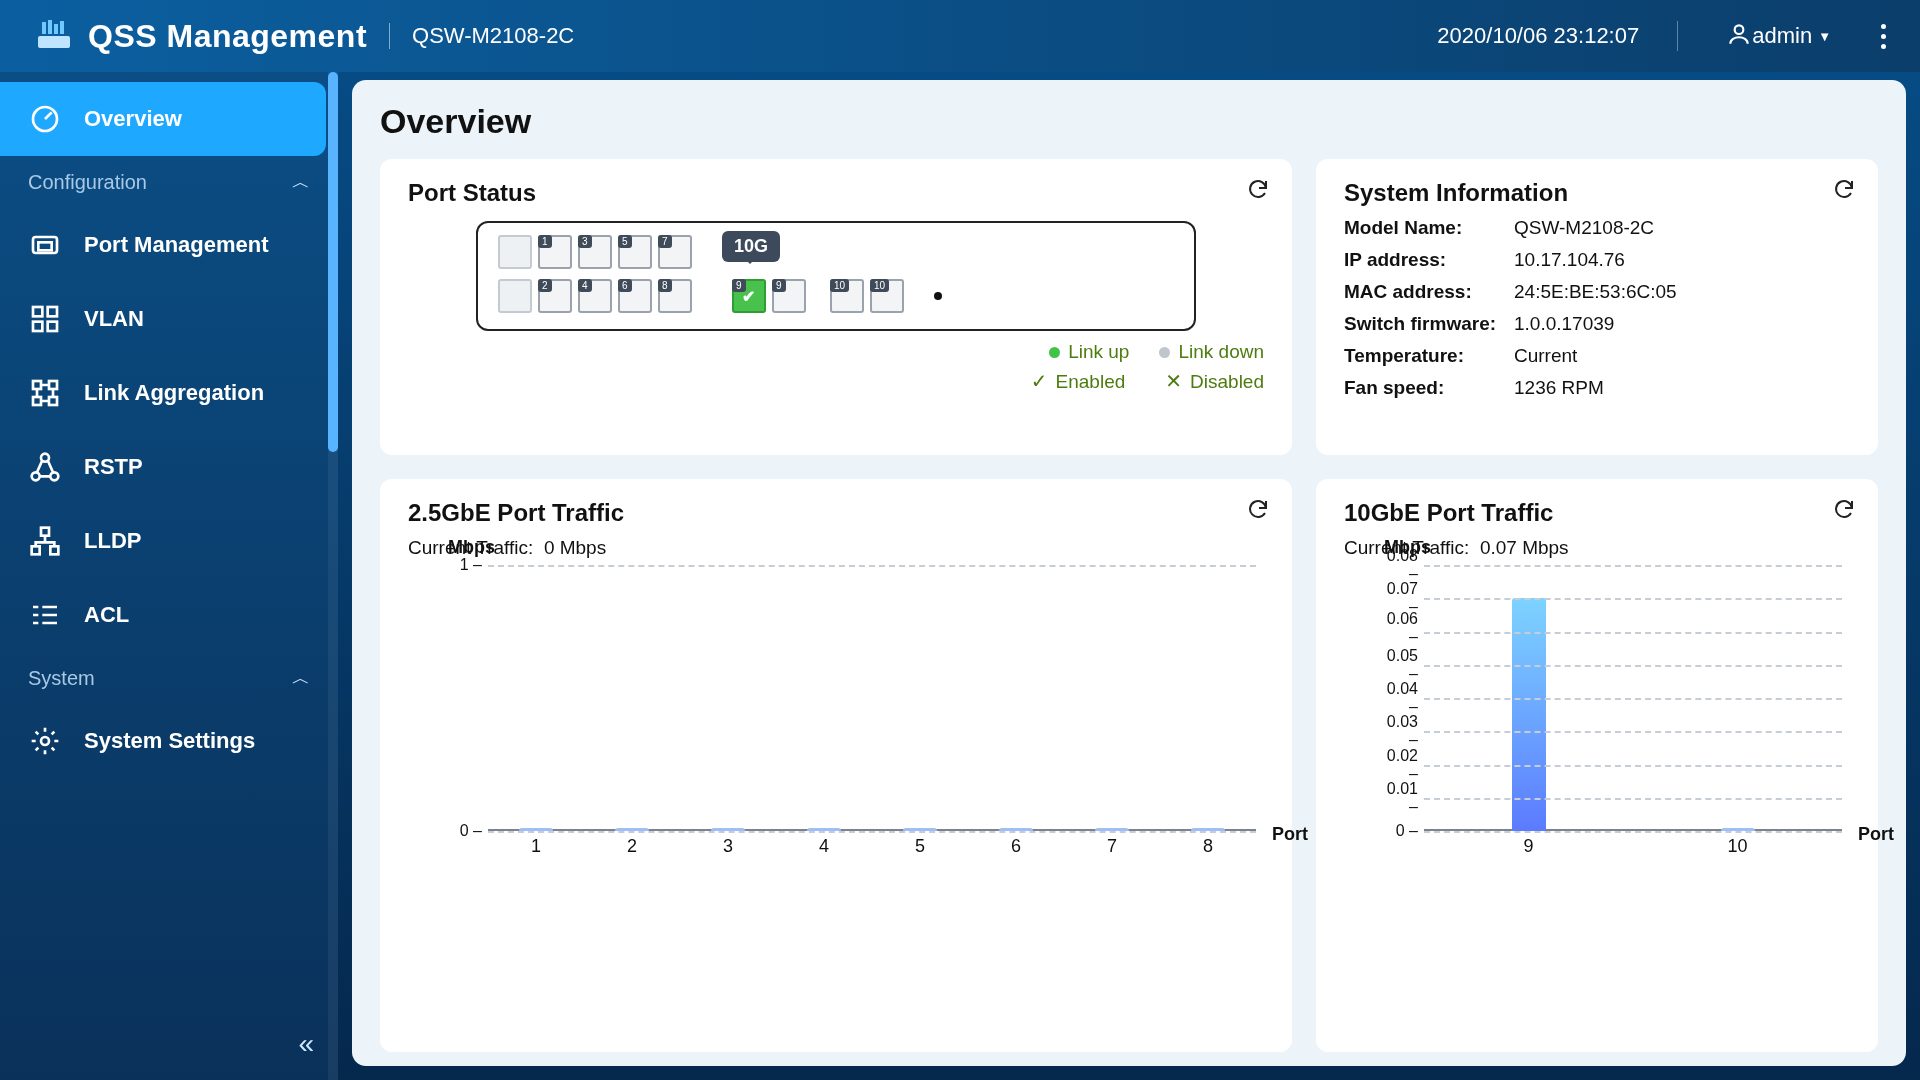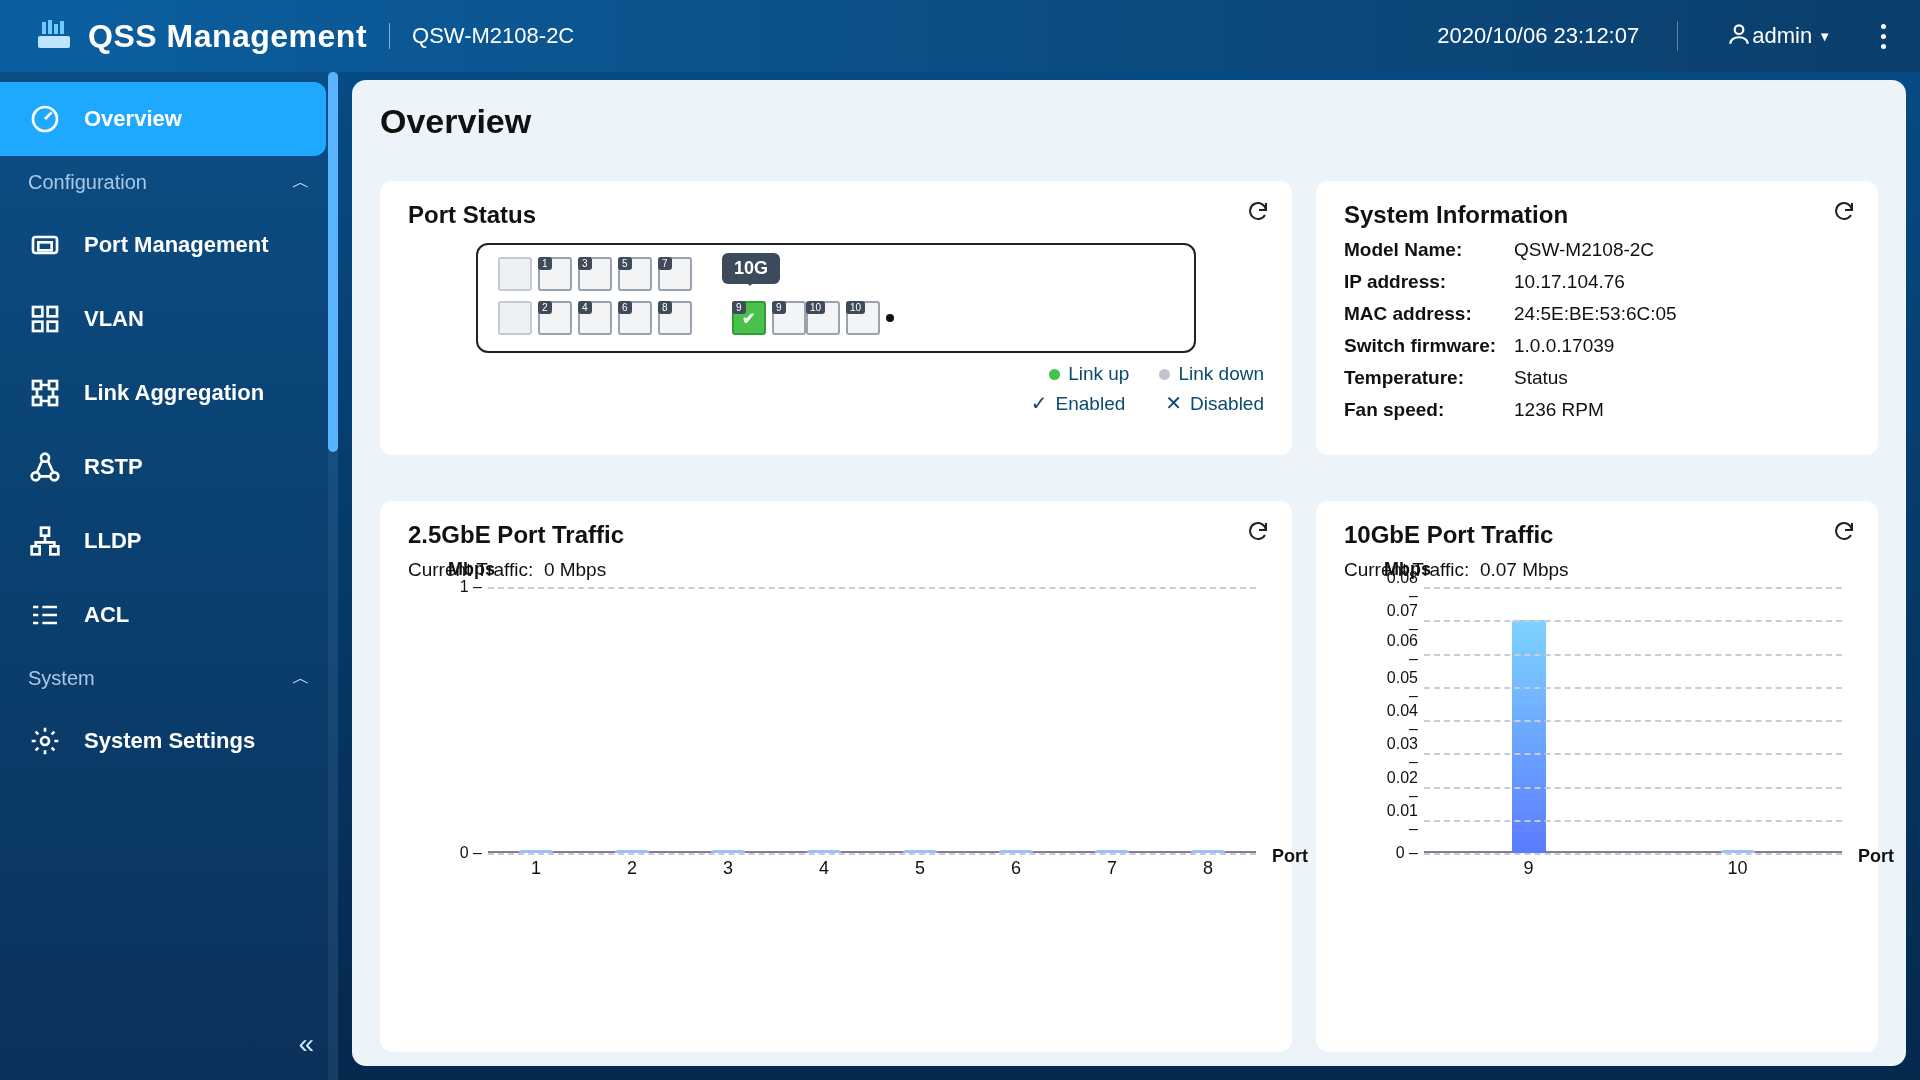--- a/index.html
+++ b/index.html
@@ -35,42 +35,42 @@
 .chev { font-size:18px; color:#cfe6ff;}
 .nav-icon{ width:34px; height:34px; display:flex; align-items:center; justify-content:center;}
 .nav-icon svg{ width:32px; height:32px; stroke:#fff; fill:none; stroke-width:2;}
 .collapse-btn{ position:absolute; bottom:20px; right:24px; font-size:28px; color:#cfe6ff; cursor:pointer;}
 
 .main { flex:1; padding:8px 14px 14px 14px; background:linear-gradient(#064b84,#05284d); overflow:hidden;}
 .page{ background:#ecf4fa; border-radius:14px; height:100%; padding:22px 28px 14px 28px; display:flex; flex-direction:column; gap:18px; color:#111;}
 .page-title{ font-size:34px; font-weight:900; }
 
 .grid{ display:grid; grid-template-columns: 912px 1fr; grid-template-rows: 296px 1fr; gap:24px; flex:1; min-height:0;}
-.card{ background:#fff; border-radius:12px; padding:20px 28px; position:relative;margin-top:22px;}
+.card{ background:#fff; border-radius:12px; padding:20px 28px; position:relative;}
 .card-title{ font-size:24px; font-weight:800; margin-bottom:10px;}
 .refresh{ position:absolute; top:18px; right:22px; cursor:pointer;}
 .refresh svg{ width:24px; height:24px; stroke:#222; fill:none; stroke-width:2;}
 
 
 .switch-box{ margin:14px auto 4px; width:720px; border:2px solid #222; border-radius:12px; padding:12px 20px 16px 20px; display:flex; align-items:flex-end; gap:40px;}
 .port-col{ display:flex; flex-direction:column; gap:10px;}
 .port-row{ display:flex; gap:6px;}
 .port{ width:34px; height:34px; border:2px solid #9aa3ad; background:#f2f4f6; position:relative; border-radius:3px;}
 .port.sfp{ width:34px; }
 .port .num{ position:absolute; top:-2px; left:-2px; background:#404b5a; color:#fff; font-size:10px; padding:0 4px; border-radius:3px; line-height:13px;}
 .port.up{ background:#49c24d; border-color:#2e9e31;}
 .port.up::after{ content:"✔"; color:#fff; position:absolute; top:6px; left:8px; font-size:16px; font-weight:bold;}
 .dummy{ width:34px; height:34px; border:2px solid #c4cad1; background:#eef1f3; border-radius:3px;}
 .speed-badge{ position:absolute; top:-48px; left:-10px; background:#3d4a5c; color:#fff; padding:5px 12px; border-radius:6px; font-size:18px; font-weight:700;}
 .speed-badge::after{ content:""; position:absolute; bottom:-8px; left:22px; border:6px solid transparent; border-top-color:#3d4a5c;}
 .port-wrap{ position:relative;}
 .black-dot{ width:8px;height:8px;background:#111;border-radius:50%; align-self:center; margin-left:6px;}
-.right-ports{ display:flex; align-items:flex-end; }
-
-.legend{ display:flex; justify-content:flex-end; gap:30px; font-size:19px; color:#0c4a6e; margin-top:10px;}
+.right-ports{ display:flex; align-items:flex-end; gap:24px;}
+
+.legend{ display:flex; justify-content:flex-end; gap:30px; font-size:19px; color:#4d7c0f; margin-top:10px;}
 .legend-row{ display:flex; gap:40px; margin-top:6px; justify-content:flex-end;}
 .dot{ display:inline-block; width:11px;height:11px;border-radius:50%; margin-right:8px; vertical-align:middle;}
 .dot.green{ background:#41c24a;} .dot.grey{ background:#c0c6cc;}
 .sym{ margin-right:8px; font-size:20px;}
 
 
 .sys-row{ display:flex; font-size:19px; margin:10px 0;}
 .sys-row .k{ font-weight:700; min-width:170px;}
 .sys-row .v{}
 
@@ -318,21 +318,21 @@
               <div class="sys-row">
                 <span class="k">MAC address:</span>
                 <span class="v">24:5E:BE:53:6C:05</span>
               </div>
               <div class="sys-row">
                 <span class="k">Switch firmware:</span>
                 <span class="v">1.0.0.17039</span>
               </div>
               <div class="sys-row">
                 <span class="k">Temperature:</span>
-                <span class="v">Status</span>
+                <span class="v">Current</span>
               </div>
               <div class="sys-row">
                 <span class="k">Fan speed:</span>
                 <span class="v">1236 RPM</span>
               </div>
             </div>
         </div>
 
         <div class="card chart-card">
           <div class="card-title">2.5GbE  Port  Traffic</div>

